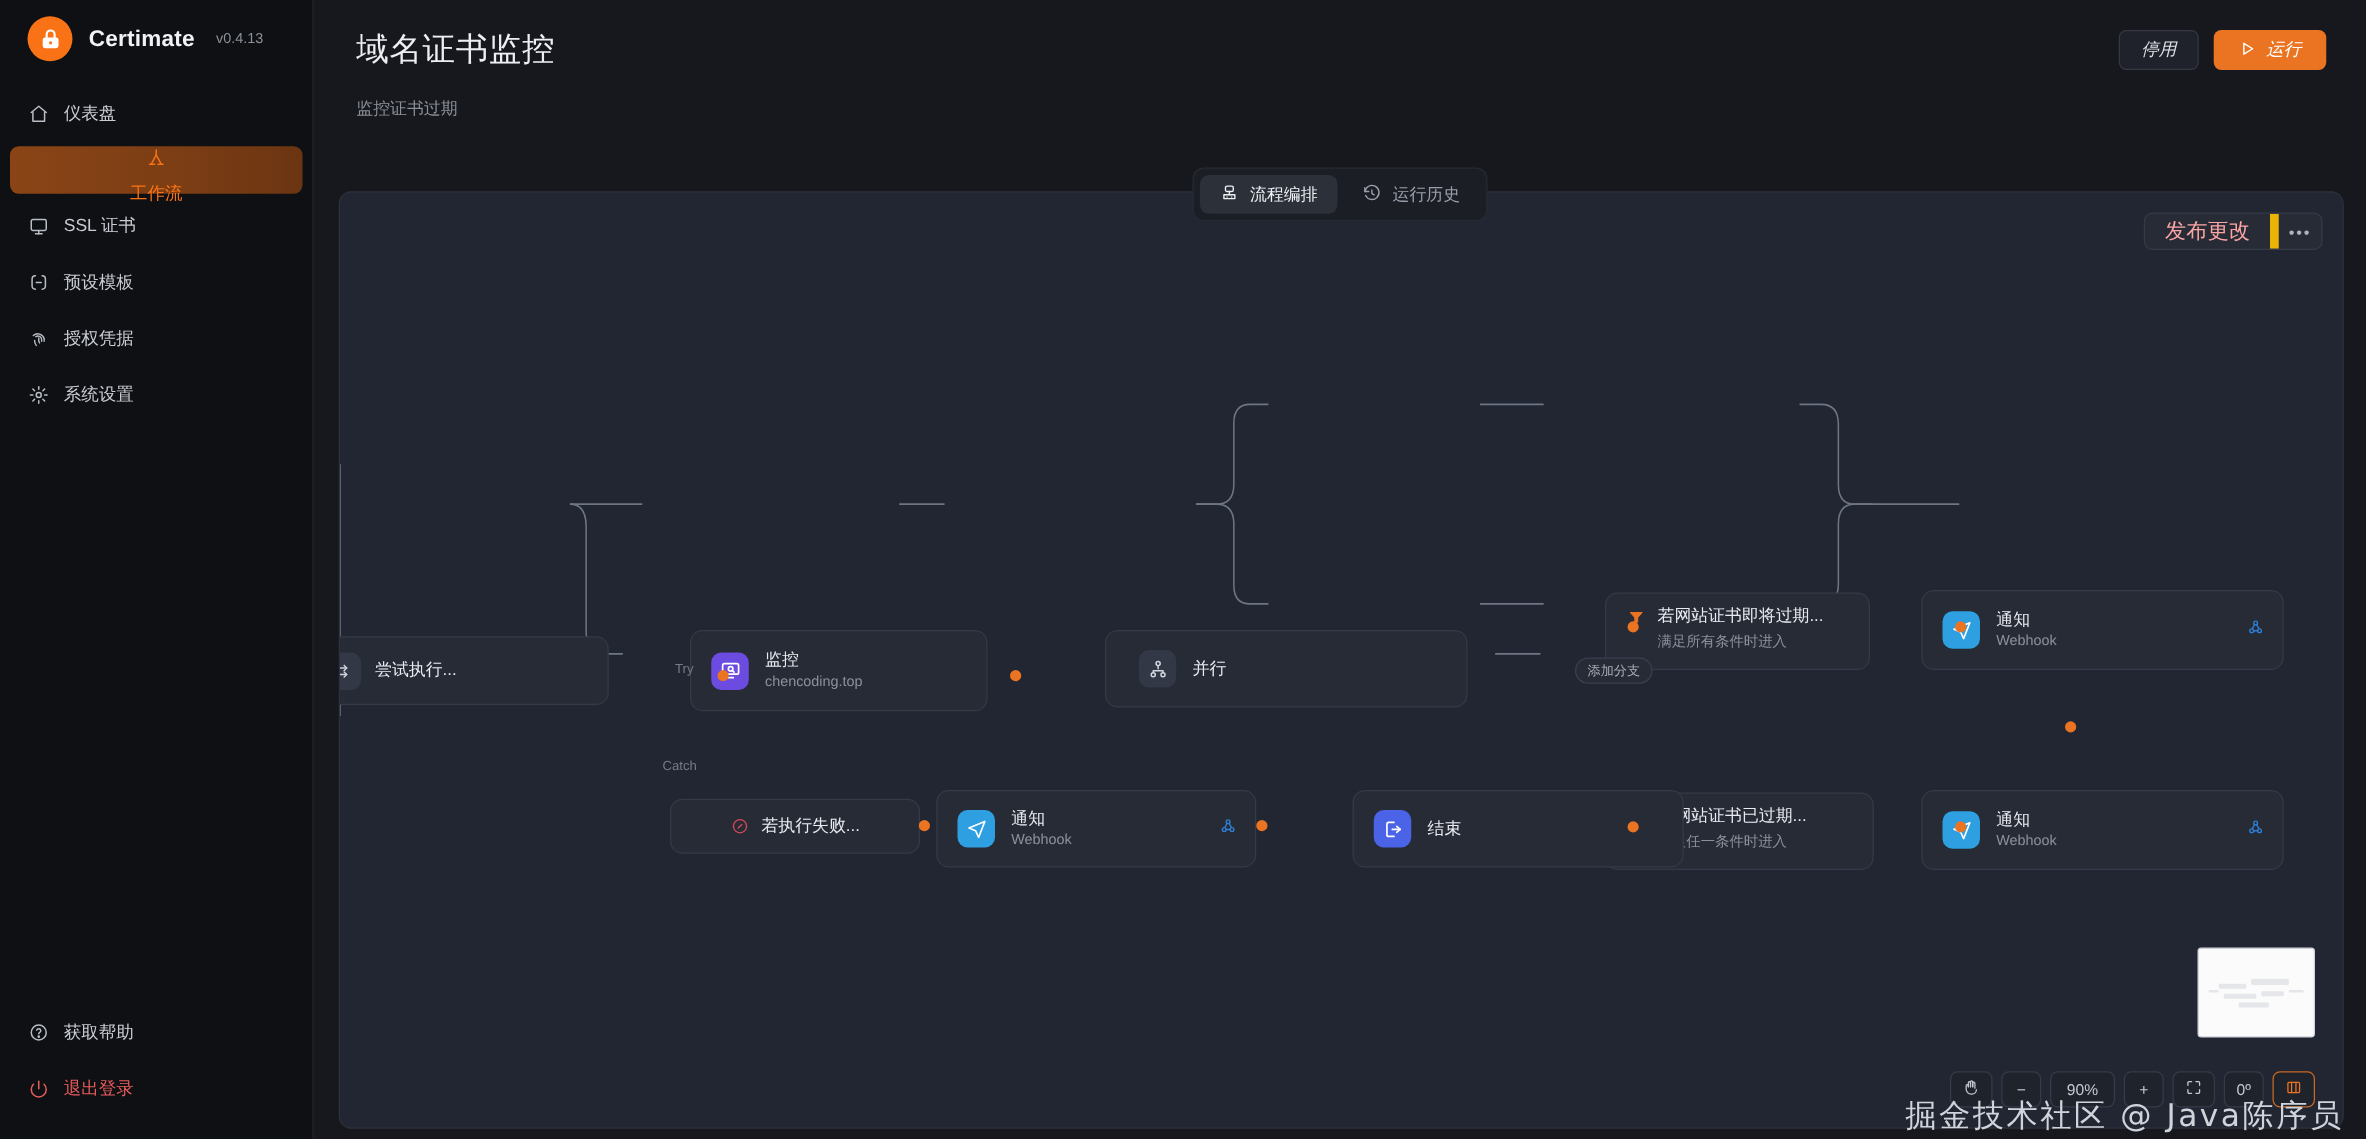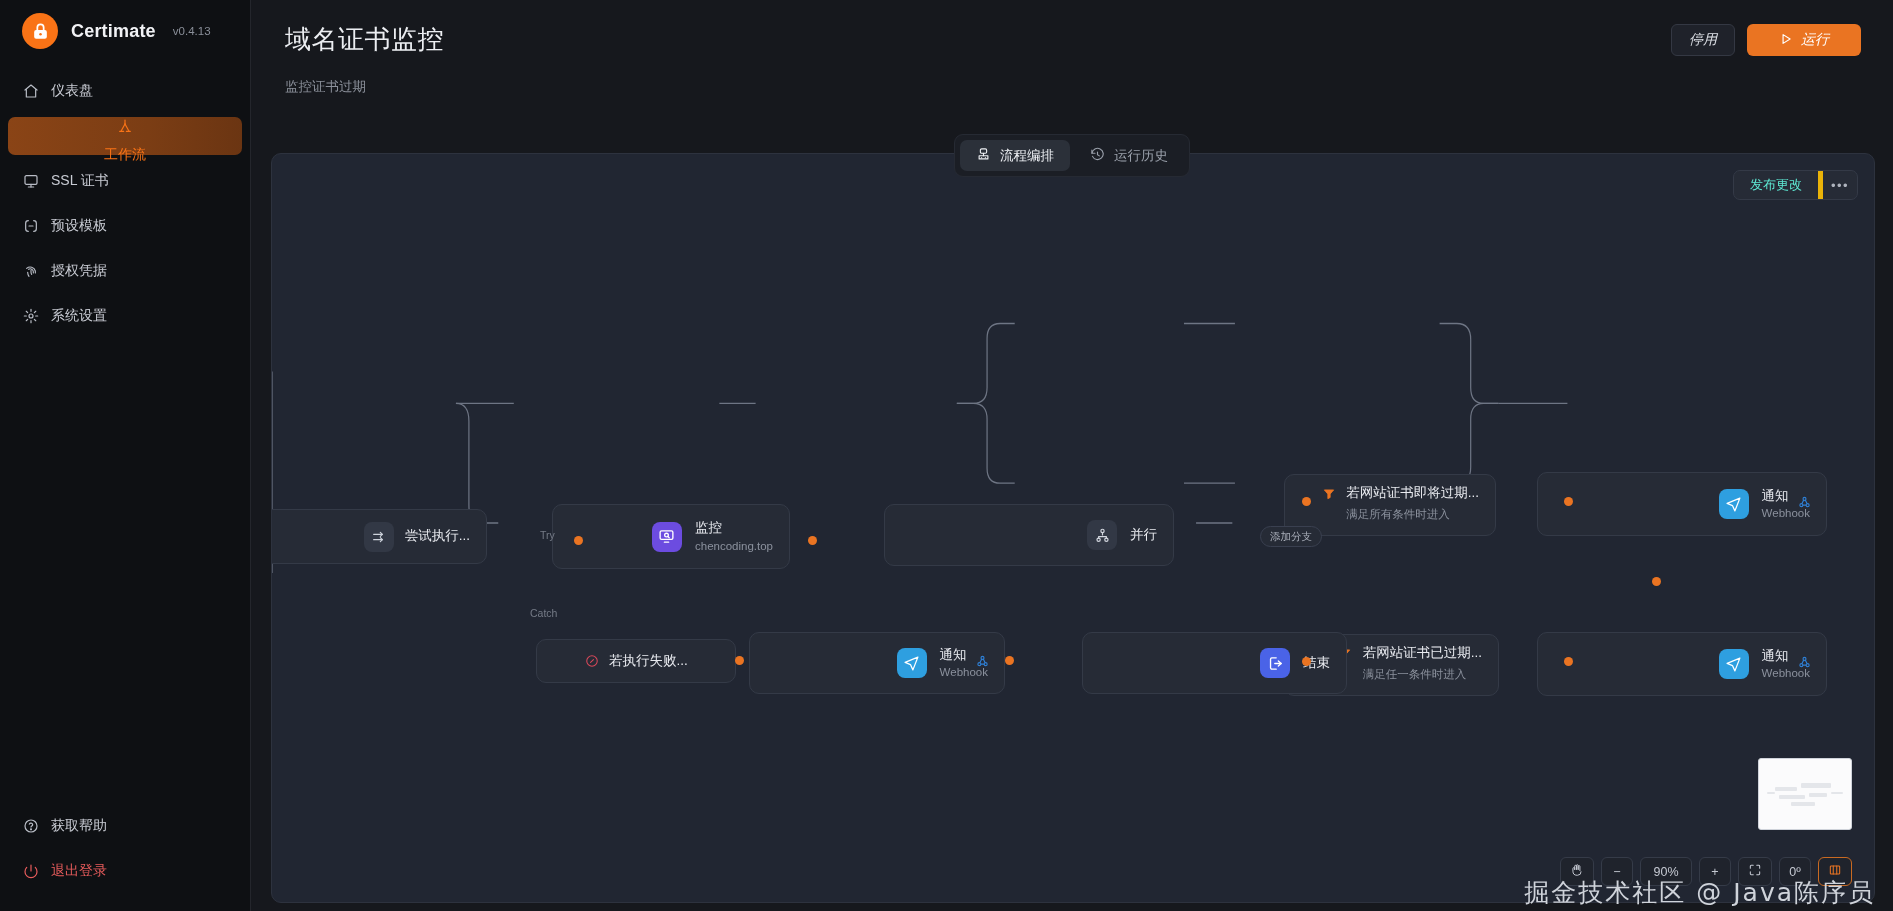--- a/index.html
+++ b/index.html
@@ -71,21 +71,21 @@
   .head-actions {
     position: absolute; top: 24px; right: 32px;
     display: flex; align-items: center; gap: 12px;
   }
   .btn {
     height: 32px; border-radius: 6px; font-size: 14px;
     display: flex; align-items: center; justify-content: center;
     padding: 0 17px; cursor: pointer; white-space: nowrap; font-style: italic;
   }
   .btn-ghost { background: #1f222a; border: 1px solid #343843; color: #dfe2e8; }
-  .btn-primary { background: #ea7422; color: #fff; gap: 8px; font-weight: 500; padding: 0 32px; }
+  .btn-primary { background: #ea7422; color: #fff; gap: 8px; font-weight: 500; padding: 0 20px; }
 
   
   .tabs {
     position: absolute; top: 134px; left: 50%; transform: translateX(-50%);
     display: flex; align-items: center; gap: 4px;
     background: #1b1e25; border: 1px solid #262a33;
     border-radius: 9px; padding: 5px;
     z-index: 20;
   }
   .tab {
@@ -107,40 +107,39 @@
   }
 
   .canvas-tr {
     position: absolute; top: 16px; right: 16px;
     display: flex; align-items: center;
     background: #262b36; border: 1px solid #343a47;
     border-radius: 7px; height: 30px; overflow: hidden;
     z-index: 10;
   }
   .canvas-tr .publish {
-    padding: 0 16px; font-size: 13px; color: #5eead4; line-height: 28px;
-    border-right: 5px solid #eab308; height: 100%; display:flex; align-items:center;
+    padding: 0 16px; font-size: 17px; color: #fca5a5; line-height: 28px;
+    border-right: 7px solid #eab308; height: 100%; display:flex; align-items:center;
     white-space: nowrap;
   }
   .canvas-tr .more { width: 34px; height: 100%; display:flex; align-items:center; justify-content:center; color:#aeb3bd; letter-spacing:1.5px; font-size:13px; cursor:pointer;}
 
   
   .flow { position: absolute; inset: 0; }
   .flow svg.wires { position: absolute; inset: 0; width: 100%; height: 100%; pointer-events:none; }
 
   .node {
     position: absolute;
     background: #262b36;
     border: 1px solid #343a47;
     border-radius: 10px;
     display: flex; align-items: center;
     padding: 0 16px;
     color: #e6e8ee;
     cursor: pointer;
-    justify-content: flex-end;
   }
   .node-ico {
     width: 30px; height: 30px; border-radius: 8px;
     display: flex; align-items: center; justify-content: center;
     flex: 0 0 30px; margin-right: 13px;
   }
   .ico-purple { background: #6c4ce0; }
   .ico-blue { background: #2e9fe0; }
   .ico-indigo { background: #4a63e7; }
   .ico-grey { background: #323845; }

